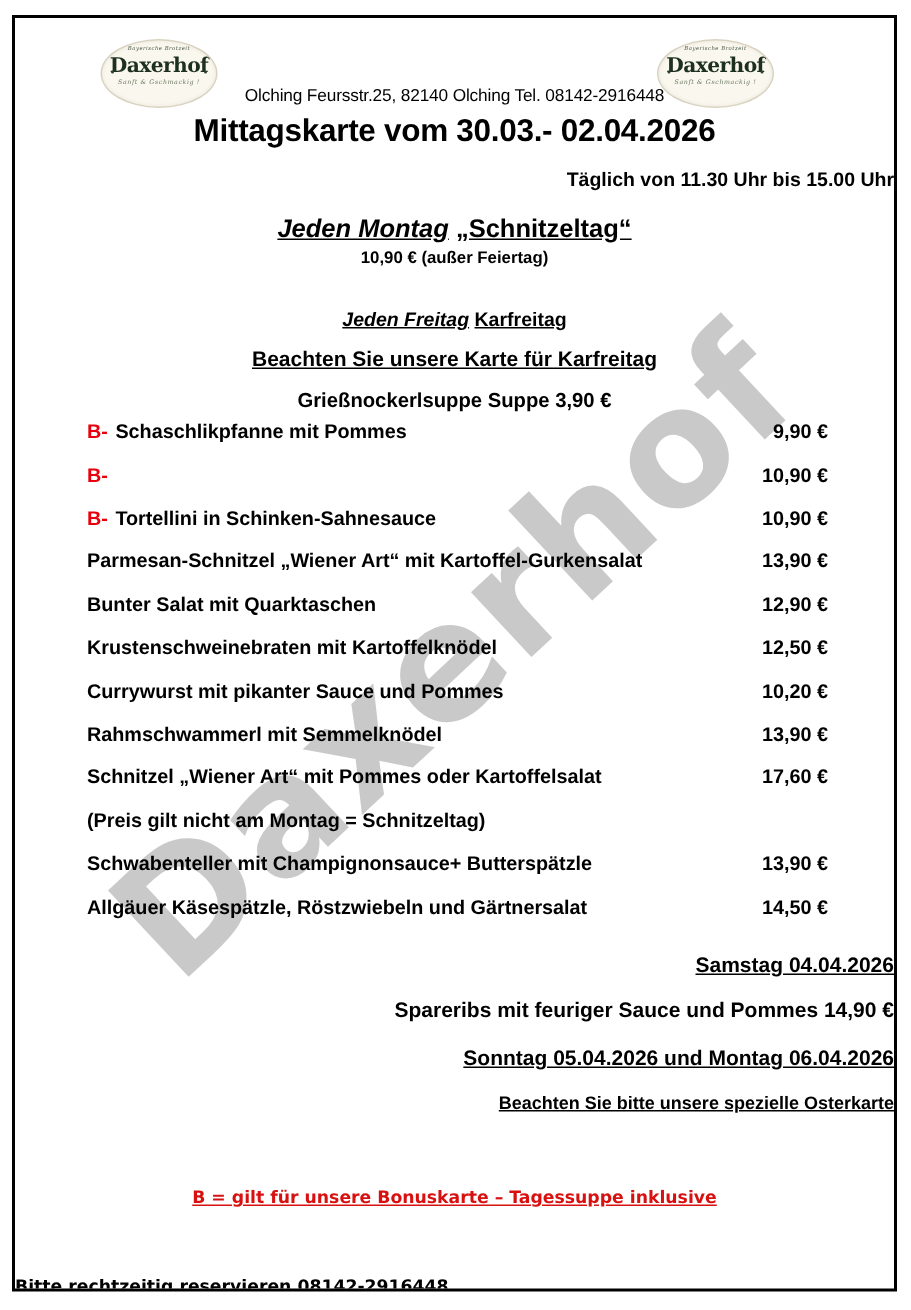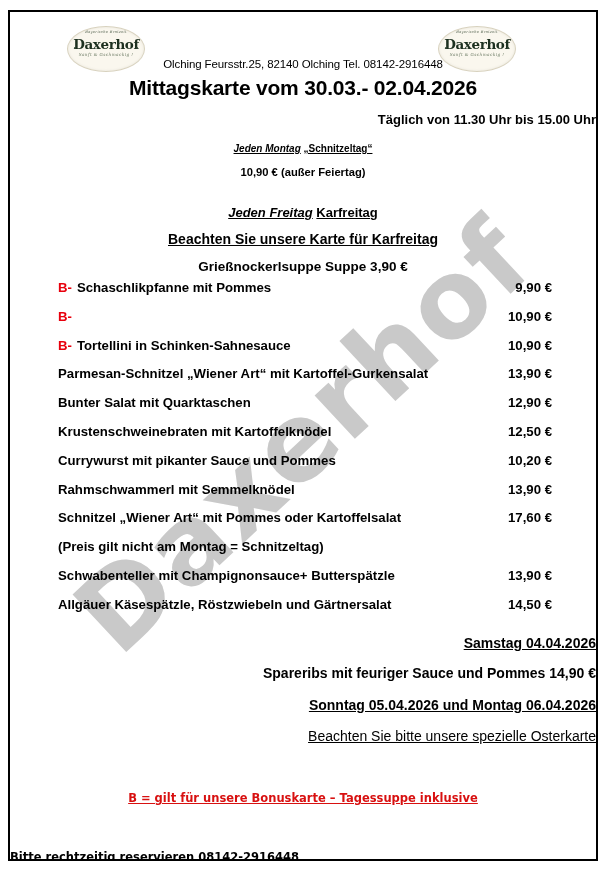--- a/index.html
+++ b/index.html
@@ -147,21 +147,21 @@
   }
 
   
   .promo {
     position: absolute;
     left: 0; right: 0;
     text-align: center;
   }
   .promo-monday {
     top: 131px;
-    font-size: 10px;
+    font-size: 17px;
     font-weight: 700;
   }
   .promo-monday .ital {
     font-style: italic;
     text-decoration: underline;
   }
   .promo-monday .quote {
     text-decoration: underline;
   }
   .promo-detail {
@@ -246,22 +246,22 @@
     font-weight: 700;
   }
   .sun-head {
     top: 685px;
     font-size: 14px;
     font-weight: 700;
     text-decoration: underline;
   }
   .easter-note {
     top: 716px;
-    font-size: 14px;
-    font-weight: 400;
+    font-size: 12px;
+    font-weight: 700;
     text-decoration: underline;
   }
 
   .bonus-note {
     position: absolute;
     left: 0; right: 0;
     top: 779px;
     text-align: center;
     color: #d81010;
     font-size: 11.5px;

